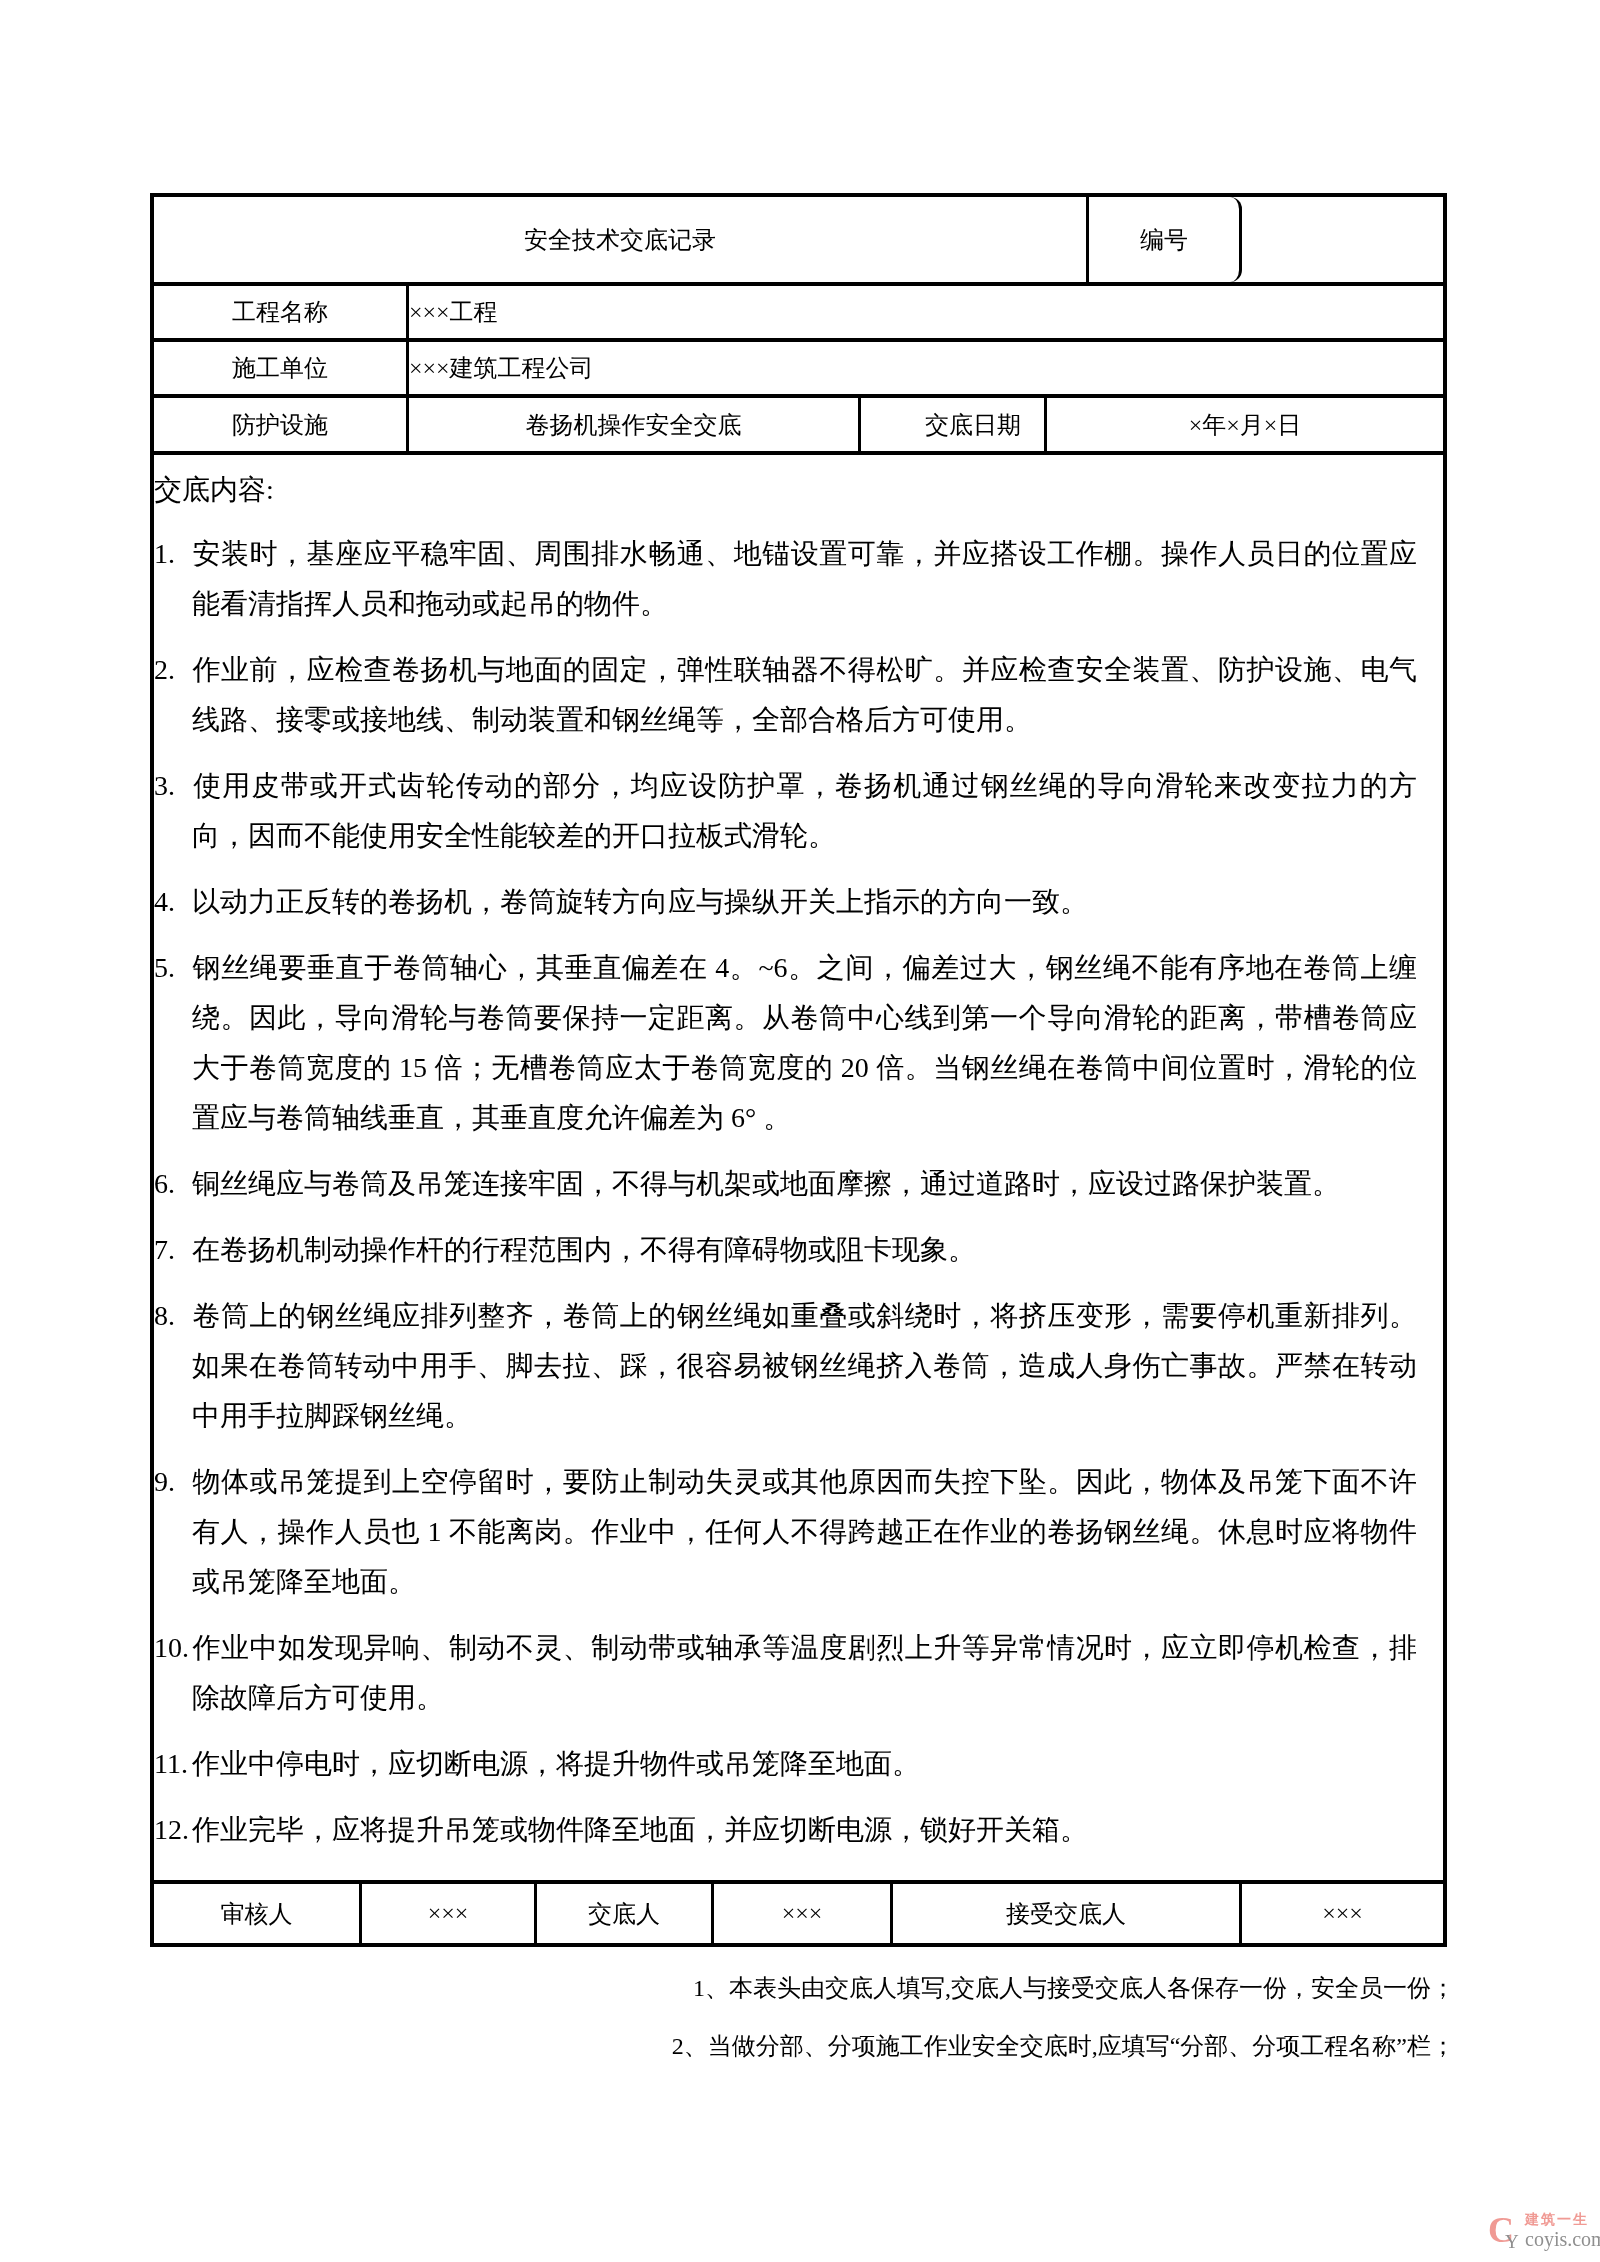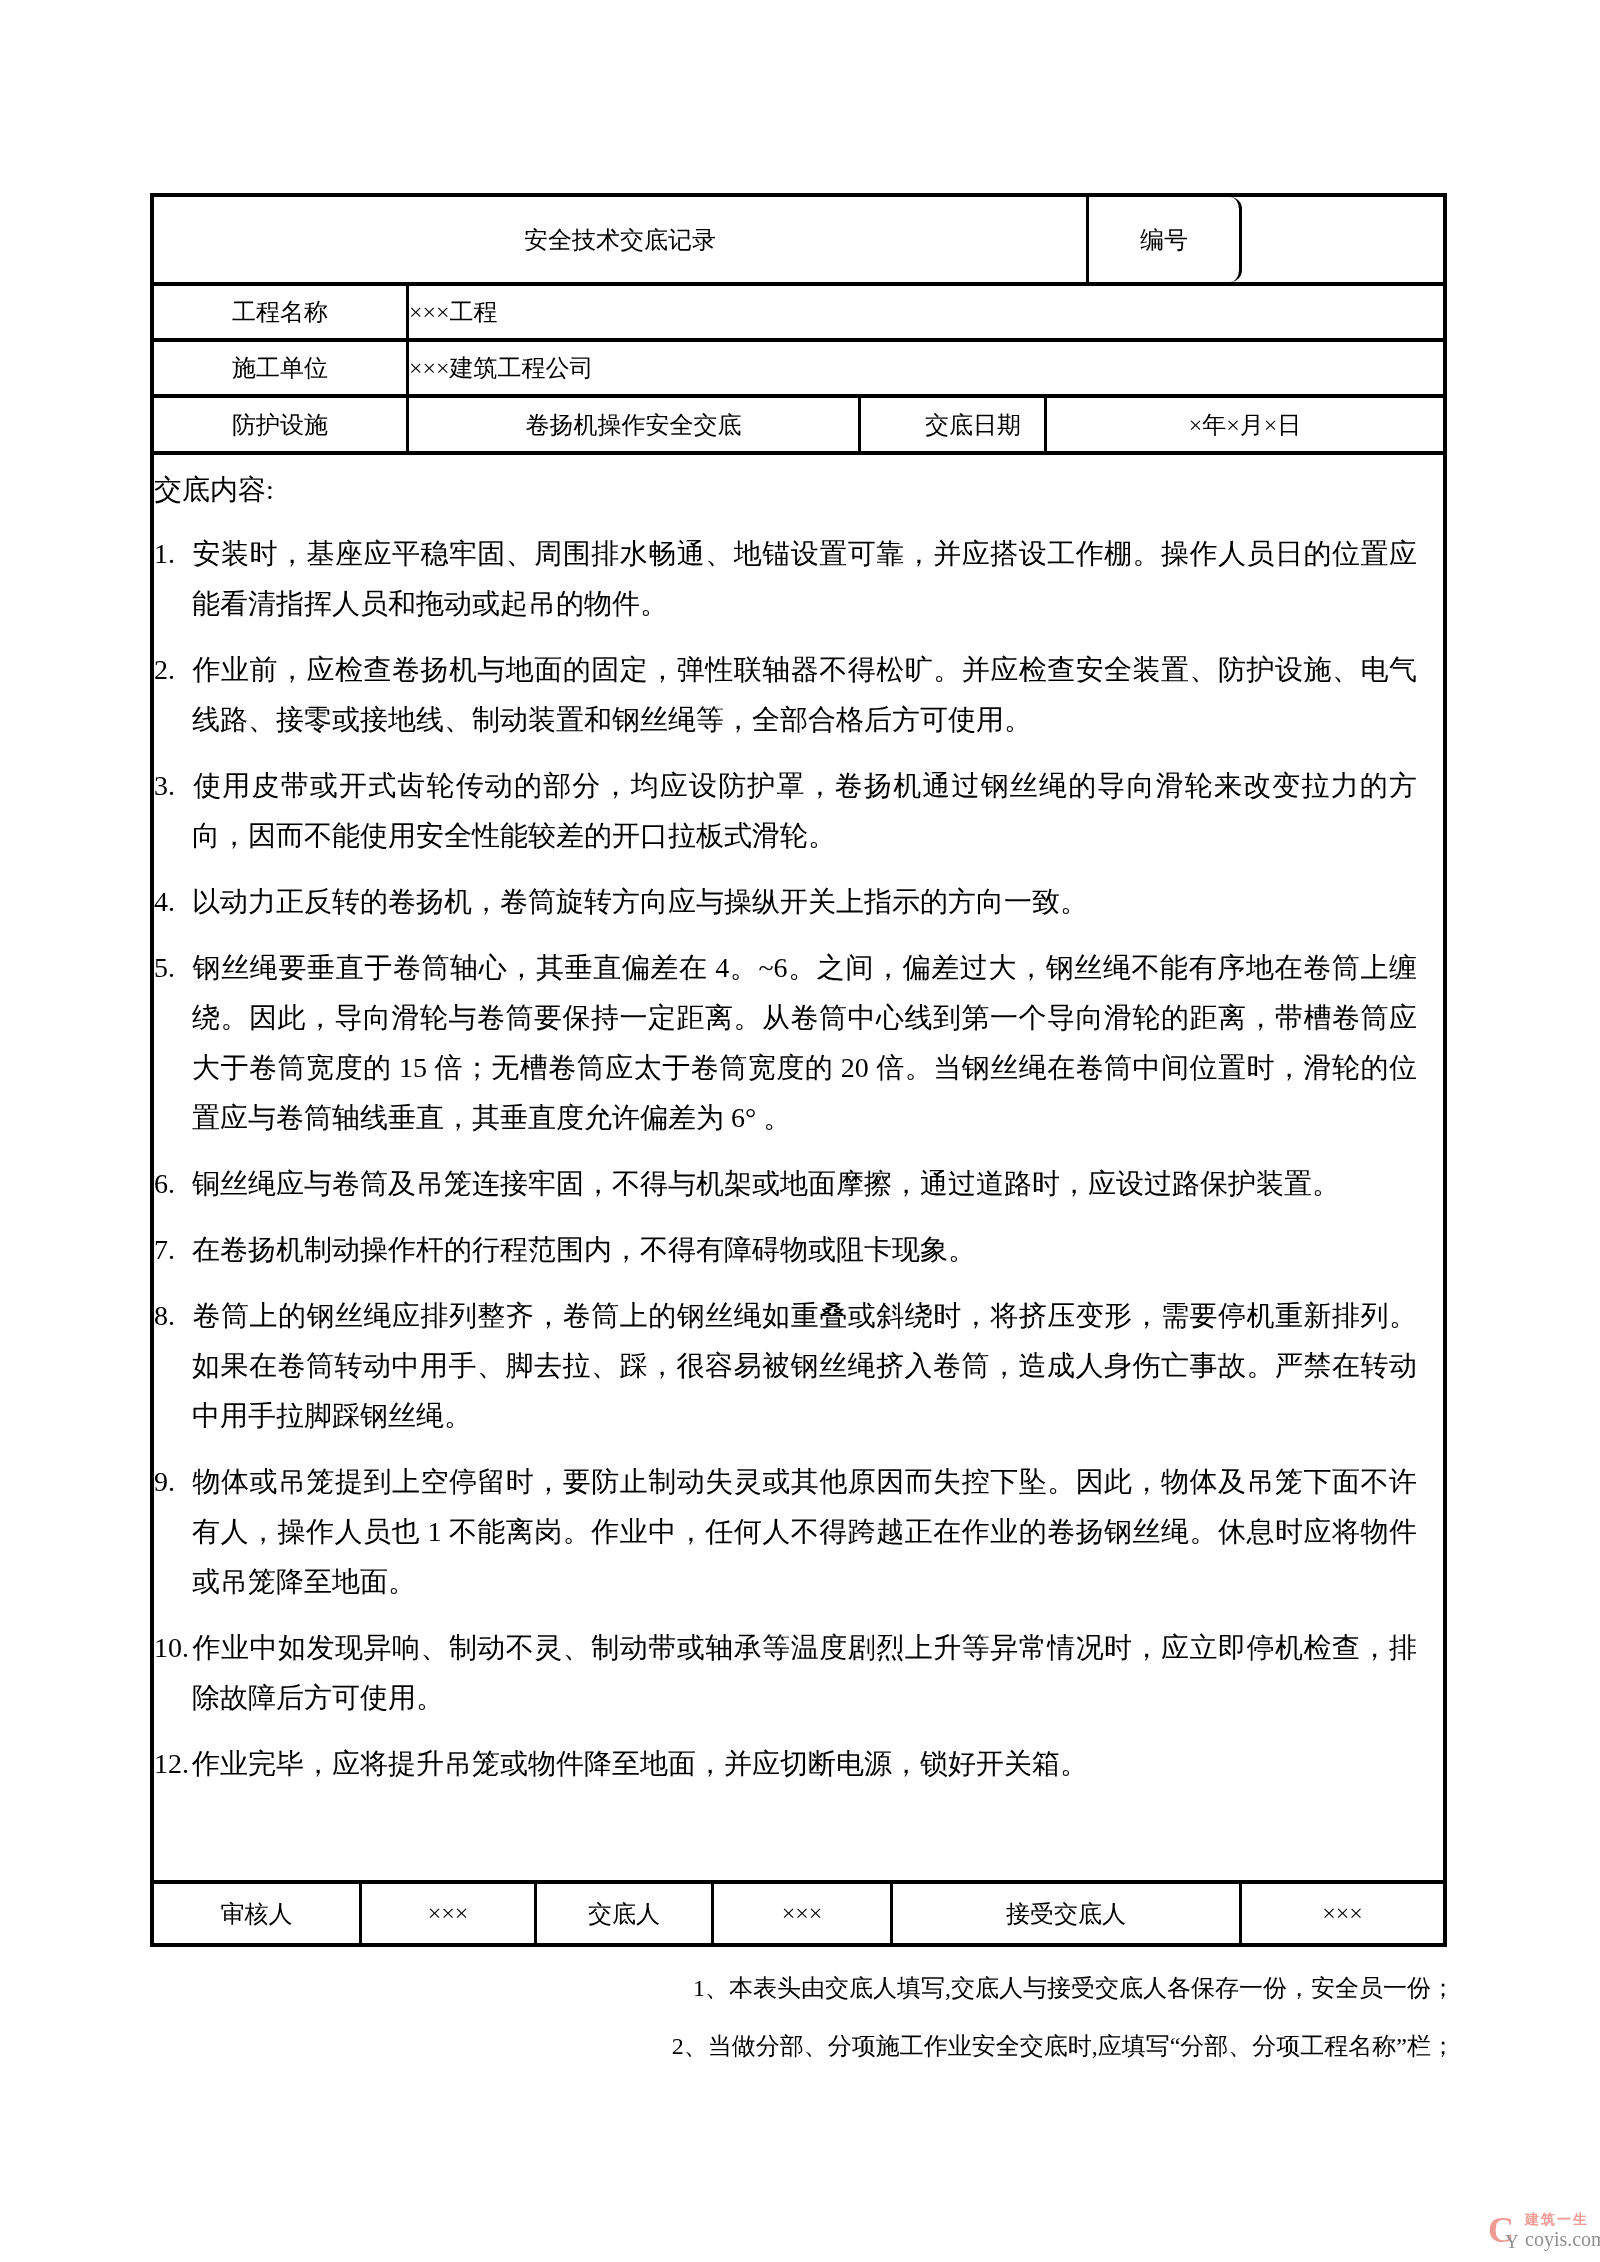--- a/index.html
+++ b/index.html
@@ -140,20 +140,21 @@
             <div class="content-item"><span class="item-num">1.</span>安装时，基座应平稳牢固、周围排水畅通、地锚设置可靠，并应搭设工作棚。操作人员日的位置应能看清指挥人员和拖动或起吊的物件。</div>
             <div class="content-item"><span class="item-num">2.</span>作业前，应检查卷扬机与地面的固定，弹性联轴器不得松旷。并应检查安全装置、防护设施、电气线路、接零或接地线、制动装置和钢丝绳等，全部合格后方可使用。</div>
             <div class="content-item"><span class="item-num">3.</span>使用皮带或开式齿轮传动的部分，均应设防护罩，卷扬机通过钢丝绳的导向滑轮来改变拉力的方向，因而不能使用安全性能较差的开口拉板式滑轮。</div>
             <div class="content-item"><span class="item-num">4.</span>以动力正反转的卷扬机，卷筒旋转方向应与操纵开关上指示的方向一致。</div>
             <div class="content-item"><span class="item-num">5.</span>钢丝绳要垂直于卷筒轴心，其垂直偏差在 4。~6。之间，偏差过大，钢丝绳不能有序地在卷筒上缠绕。因此，导向滑轮与卷筒要保持一定距离。从卷筒中心线到第一个导向滑轮的距离，带槽卷筒应大于卷筒宽度的 15 倍；无槽卷筒应太于卷筒宽度的 20 倍。当钢丝绳在卷筒中间位置时，滑轮的位置应与卷筒轴线垂直，其垂直度允许偏差为 6° 。</div>
             <div class="content-item"><span class="item-num">6.</span>铜丝绳应与卷筒及吊笼连接牢固，不得与机架或地面摩擦，通过道路时，应设过路保护装置。</div>
             <div class="content-item"><span class="item-num">7.</span>在卷扬机制动操作杆的行程范围内，不得有障碍物或阻卡现象。</div>
             <div class="content-item"><span class="item-num">8.</span>卷筒上的钢丝绳应排列整齐，卷筒上的钢丝绳如重叠或斜绕时，将挤压变形，需要停机重新排列。如果在卷筒转动中用手、脚去拉、踩，很容易被钢丝绳挤入卷筒，造成人身伤亡事故。严禁在转动中用手拉脚踩钢丝绳。</div>
             <div class="content-item"><span class="item-num">9.</span>物体或吊笼提到上空停留时，要防止制动失灵或其他原因而失控下坠。因此，物体及吊笼下面不许有人，操作人员也 1 不能离岗。作业中，任何人不得跨越正在作业的卷扬钢丝绳。休息时应将物件或吊笼降至地面。</div>
             <div class="content-item"><span class="item-num">10.</span>作业中如发现异响、制动不灵、制动带或轴承等温度剧烈上升等异常情况时，应立即停机检查，排除故障后方可使用。</div>
+            <div class="content-item"><span class="item-num">11.</span>作业中停电时，应切断电源，将提升物件或吊笼降至地面。</div>
             <div class="content-item"><span class="item-num">12.</span>作业完毕，应将提升吊笼或物件降至地面，并应切断电源，锁好开关箱。</div>
           </div>
       </div>
     </div>
 
     <div class="row row-sign">
       <div class="cell c1 center">审核人</div>
       <div class="cell c2 center">×××</div>
       <div class="cell c3 center">交底人</div>
       <div class="cell c4 center">×××</div>

